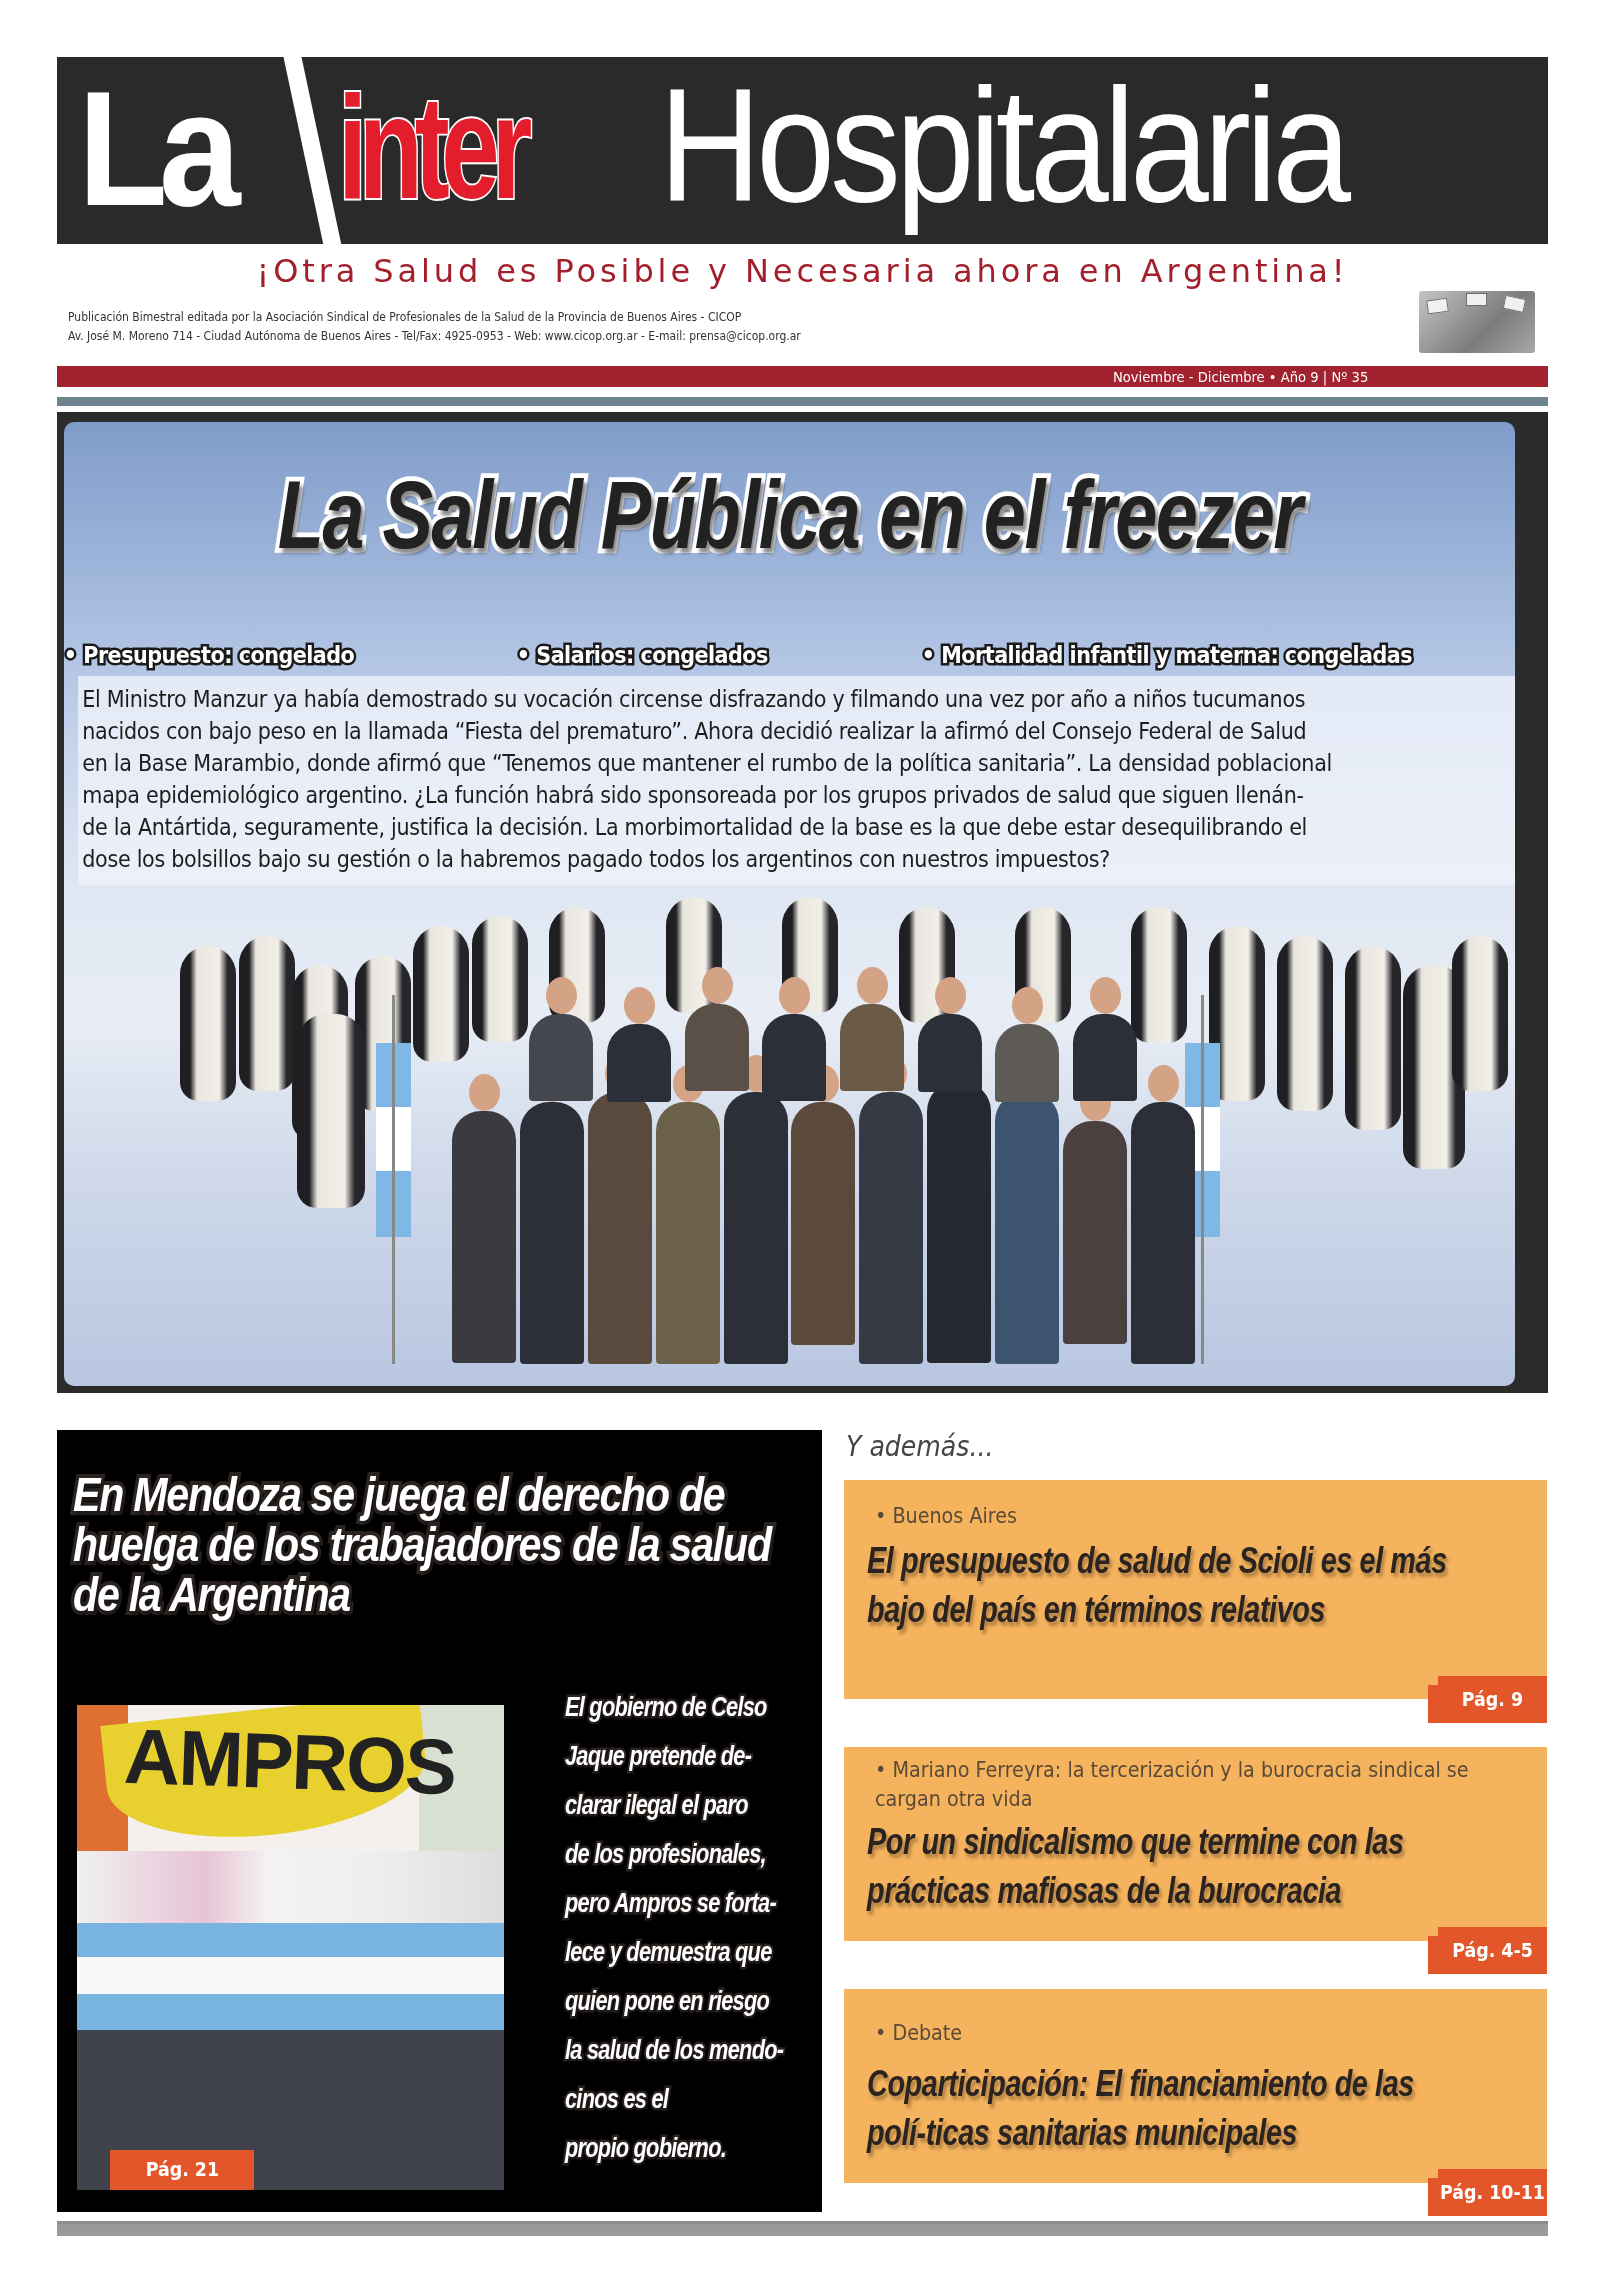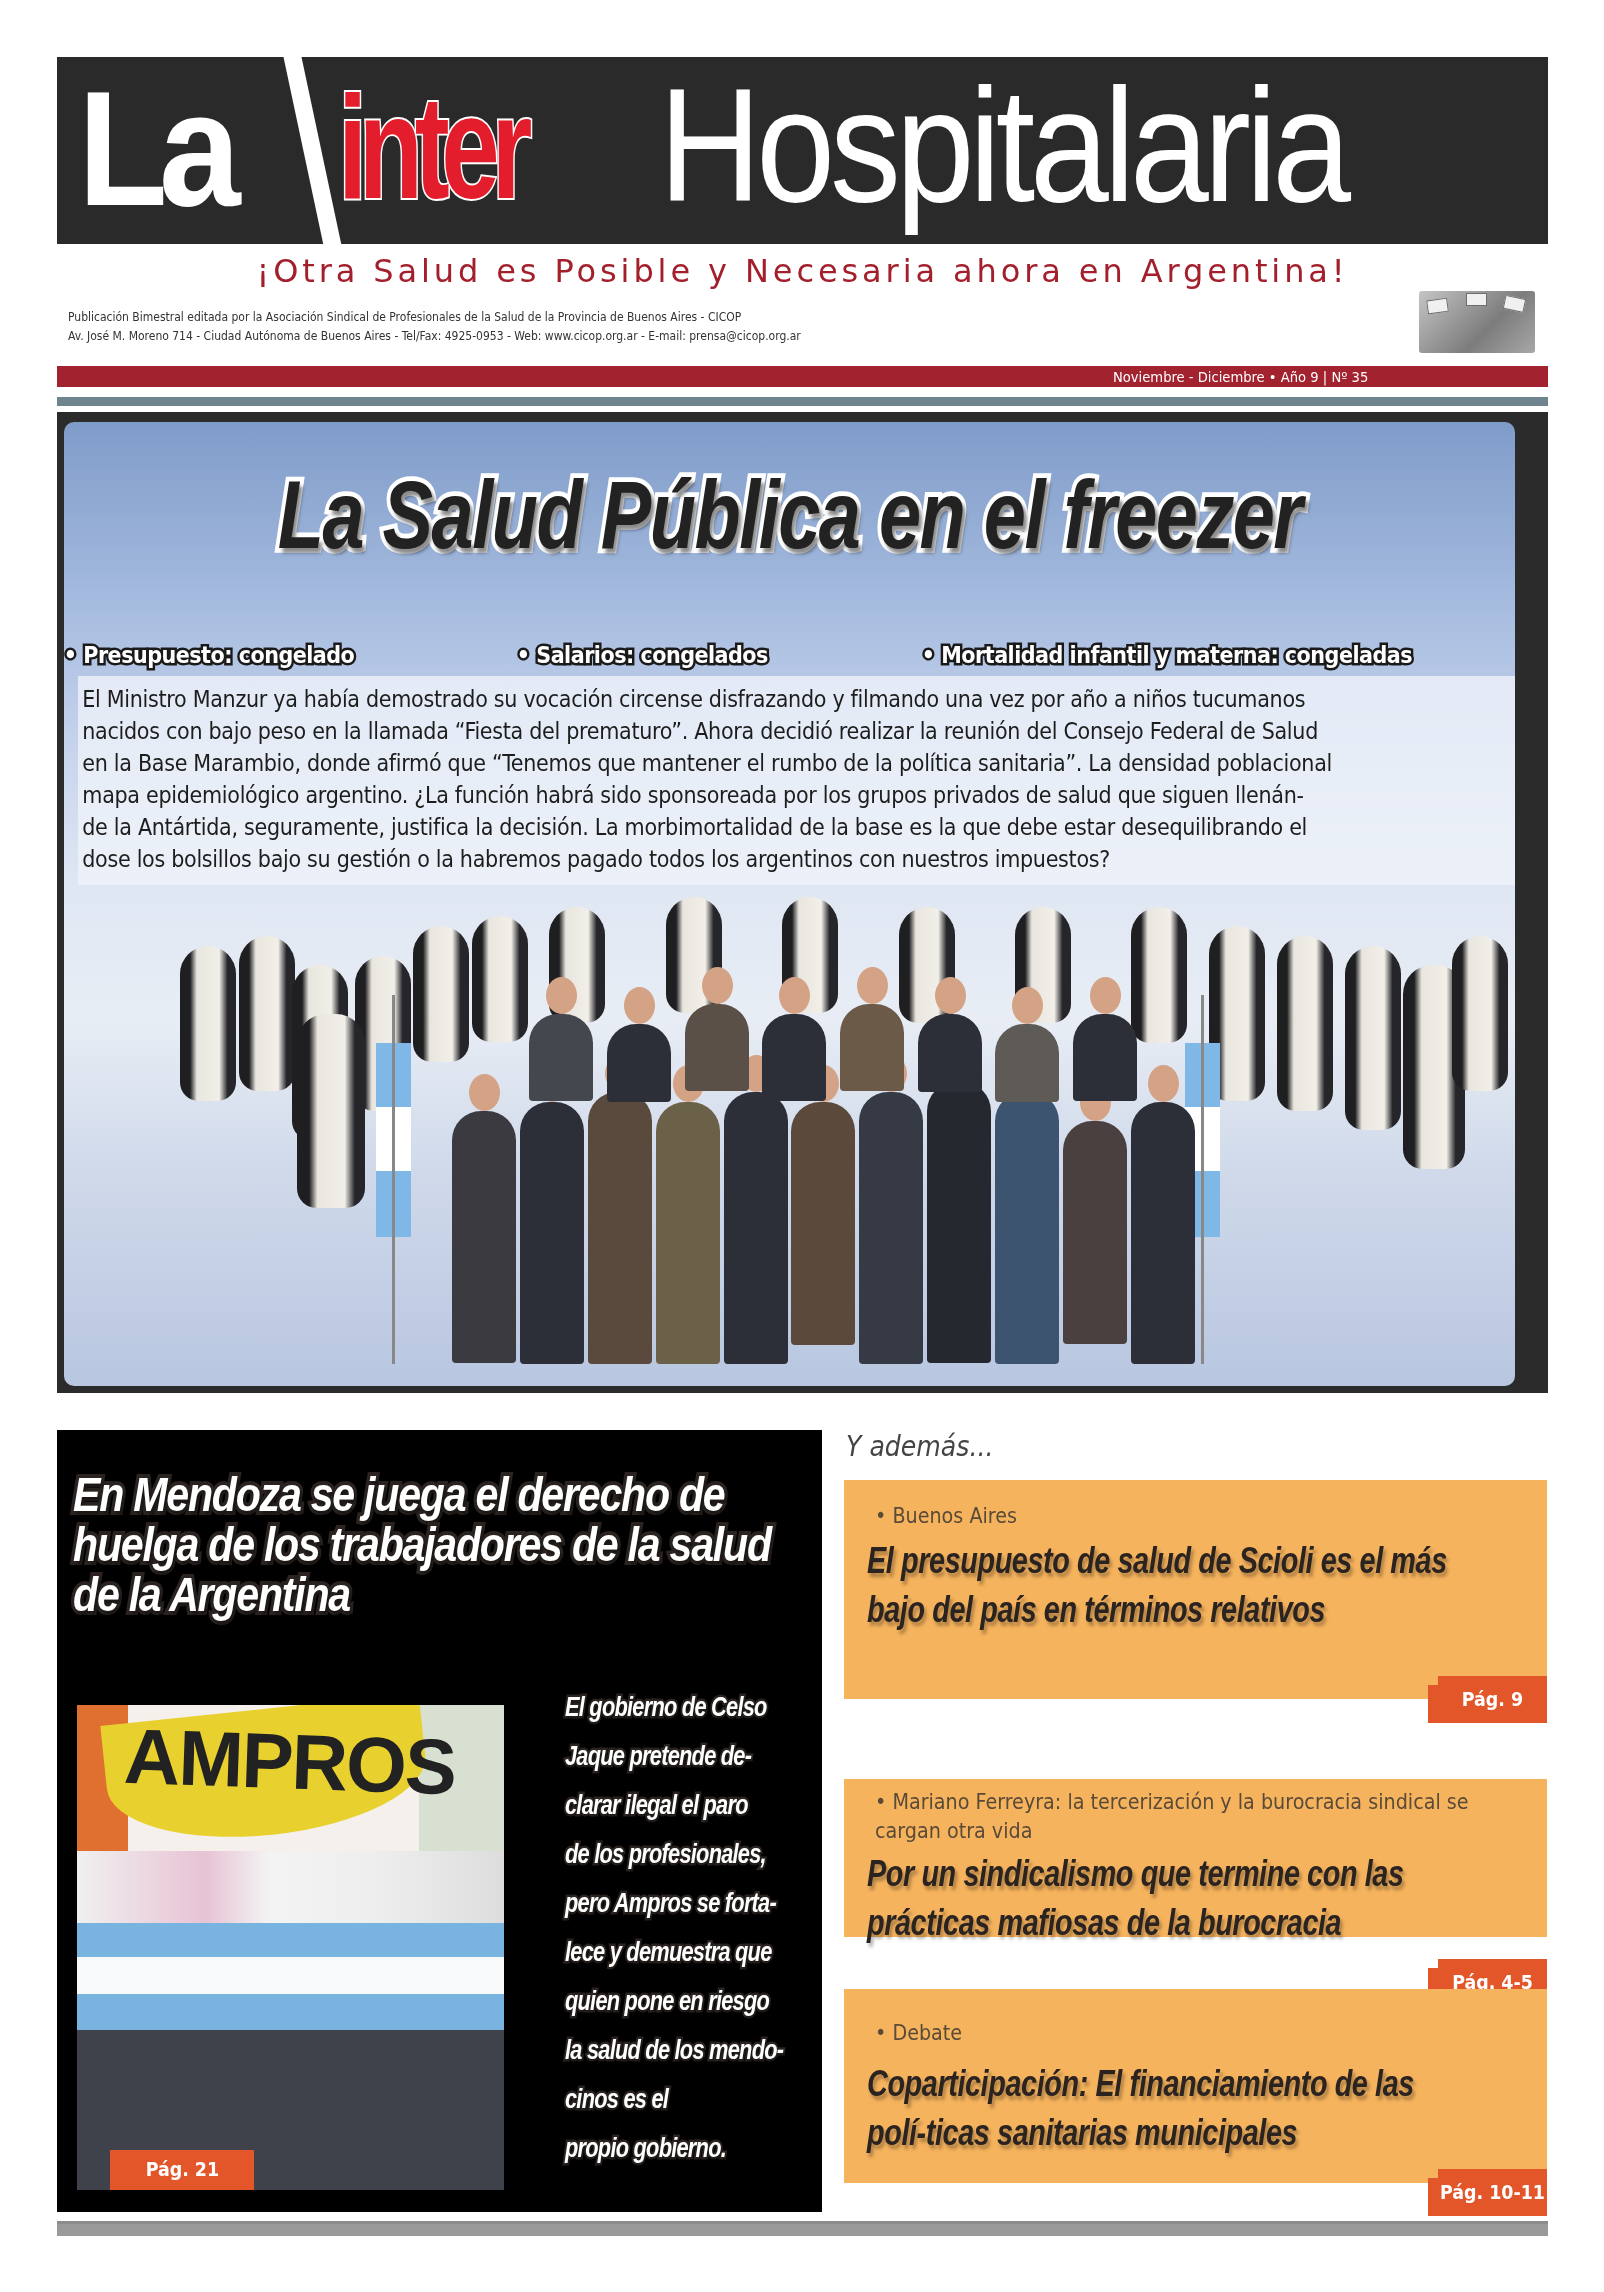--- a/index.html
+++ b/index.html
@@ -139,21 +139,21 @@
     </div>
 
     <div class="headline">La Salud Pública en el freezer</div>
     <div class="bullets">
       <div class="bullet" style="left:0px">• Presupuesto: congelado</div>
       <div class="bullet" style="left:453px">• Salarios: congelados</div>
       <div class="bullet" style="left:858px">• Mortalidad infantil y materna: congeladas</div>
     </div>
     <div class="lede">
       <div>El Ministro Manzur ya había demostrado su vocación circense disfrazando y filmando una vez por año a niños tucumanos</div>
-      <div>nacidos con bajo peso en la llamada “Fiesta del prematuro”. Ahora decidió realizar la reunión del Consejo Federal de Salud</div>
+      <div>nacidos con bajo peso en la llamada “Fiesta del prematuro”. Ahora decidió realizar la afirmó del Consejo Federal de Salud</div>
       <div>en la Base Marambio, donde afirmó que “Tenemos que mantener el rumbo de la política sanitaria”. La densidad poblacional</div>
       <div>mapa epidemiológico argentino. ¿La función habrá sido sponsoreada por los grupos privados de salud que siguen llenán-</div>
       <div>de la Antártida, seguramente, justifica la decisión. La morbimortalidad de la base es la que debe estar desequilibrando el</div>
       <div>dose los bolsillos bajo su gestión o la habremos pagado todos los argentinos con nuestros impuestos?</div>
     </div>
   </div>
 </div>
 
 <div class="mendoza">
   <div class="mendoza-title">En Mendoza se juega el derecho de huelga de los trabajadores de la salud de la Argentina</div>
@@ -180,21 +180,21 @@
 </div>
 
 <div class="ademas-label">Y además...</div>
 
 <div class="card" style="top:1480px;height:219px;">
   <div class="card-kicker" style="top:21.3px">• Buenos Aires</div>
   <div class="card-title" style="top:56px;width:737px">El presupuesto de salud de Scioli es el más bajo del país en términos relativos</div>
   <div class="page-tag card-tag" style="top:196px;">Pág. 9</div>
 </div>
 
-<div class="card" style="top:1747px;height:158px;margin-top:32px;">
+<div class="card" style="top:1747px;height:194px;">
   <div class="card-kicker" style="top:7.8px;width:660px">• Mariano Ferreyra: la tercerización y la burocracia sindical se cargan otra vida</div>
   <div class="card-title" style="top:70px;width:737px">Por un sindicalismo que termine con las prácticas mafiosas de la burocracia</div>
   <div class="page-tag card-tag" style="top:180px;">Pág. 4-5</div>
 </div>
 
 <div class="card" style="top:1989px;height:194px;">
   <div class="card-kicker" style="top:29px">• Debate</div>
   <div class="card-title" style="top:70px;width:737px">Coparticipación: El financiamiento de las polí-ticas sanitarias municipales</div>
   <div class="page-tag card-tag" style="top:180px;">Pág. 10-11</div>
 </div>

